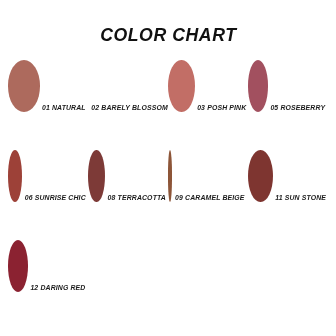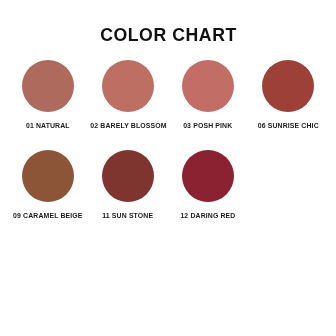--- a/index.html
+++ b/index.html
@@ -14,20 +14,21 @@
     overflow: hidden;
   }
   .chart-page {
     width: 336px;
     height: 336px;
     box-sizing: border-box;
     display: flex;
     flex-direction: column;
     align-items: center;
     background: #ffffff;
+    font-style: italic;
   }
   .chart-title {
     margin-top: 24px;
     margin-bottom: 8px;
     font-family: "Liberation Sans", sans-serif;
     font-size: 19px;
     font-weight: bold;
     letter-spacing: 0.6px;
     color: #111111;
     text-align: center;
@@ -36,22 +37,22 @@
   .swatch-grid {
     width: 320px;
     display: grid;
     grid-template-columns: repeat(4, 1fr);
     grid-template-rows: repeat(3, 90px);
     justify-items: center;
     align-items: start;
   }
   .swatch-cell {
     display: flex;
-    flex-direction: column;
-    align-items: center;
+    flex-direction: row;
+    align-items: flex-end;
     width: 80px;
   }
   .swatch-disc {
     width: 52px;
     height: 52px;
     border-radius: 50%;
     margin-top: 6px;
   }
   .swatch-label {
     margin-top: 9px;
@@ -83,27 +84,35 @@
       <div class="swatch-disc" style="background-color: rgb(189, 111, 100);"></div>
       <div class="swatch-label">02 BARELY BLOSSOM</div>
     </div>
 
     <div class="swatch-cell">
       <div class="swatch-disc" style="background-color: rgb(194, 110, 102);"></div>
       <div class="swatch-label">03 POSH PINK</div>
     </div>
 
 
+    <div class="swatch-cell">
+      <div class="swatch-disc" style="background-color: rgb(162, 80, 95);"></div>
+      <div class="swatch-label">05 ROSEBERRY</div>
+    </div>
 
     <div class="swatch-cell">
       <div class="swatch-disc" style="background-color: rgb(157, 65, 56);"></div>
       <div class="swatch-label">06 SUNRISE CHIC</div>
     </div>
 
 
+    <div class="swatch-cell">
+      <div class="swatch-disc" style="background-color: rgb(125, 58, 55);"></div>
+      <div class="swatch-label">08 TERRACOTTA</div>
+    </div>
 
     <div class="swatch-cell">
       <div class="swatch-disc" style="background-color: rgb(141, 85, 56);"></div>
       <div class="swatch-label">09 CARAMEL BEIGE</div>
     </div>
 
 
     <div class="swatch-cell">
       <div class="swatch-disc" style="background-color: rgb(126, 53, 48);"></div>
       <div class="swatch-label">11 SUN STONE</div>

